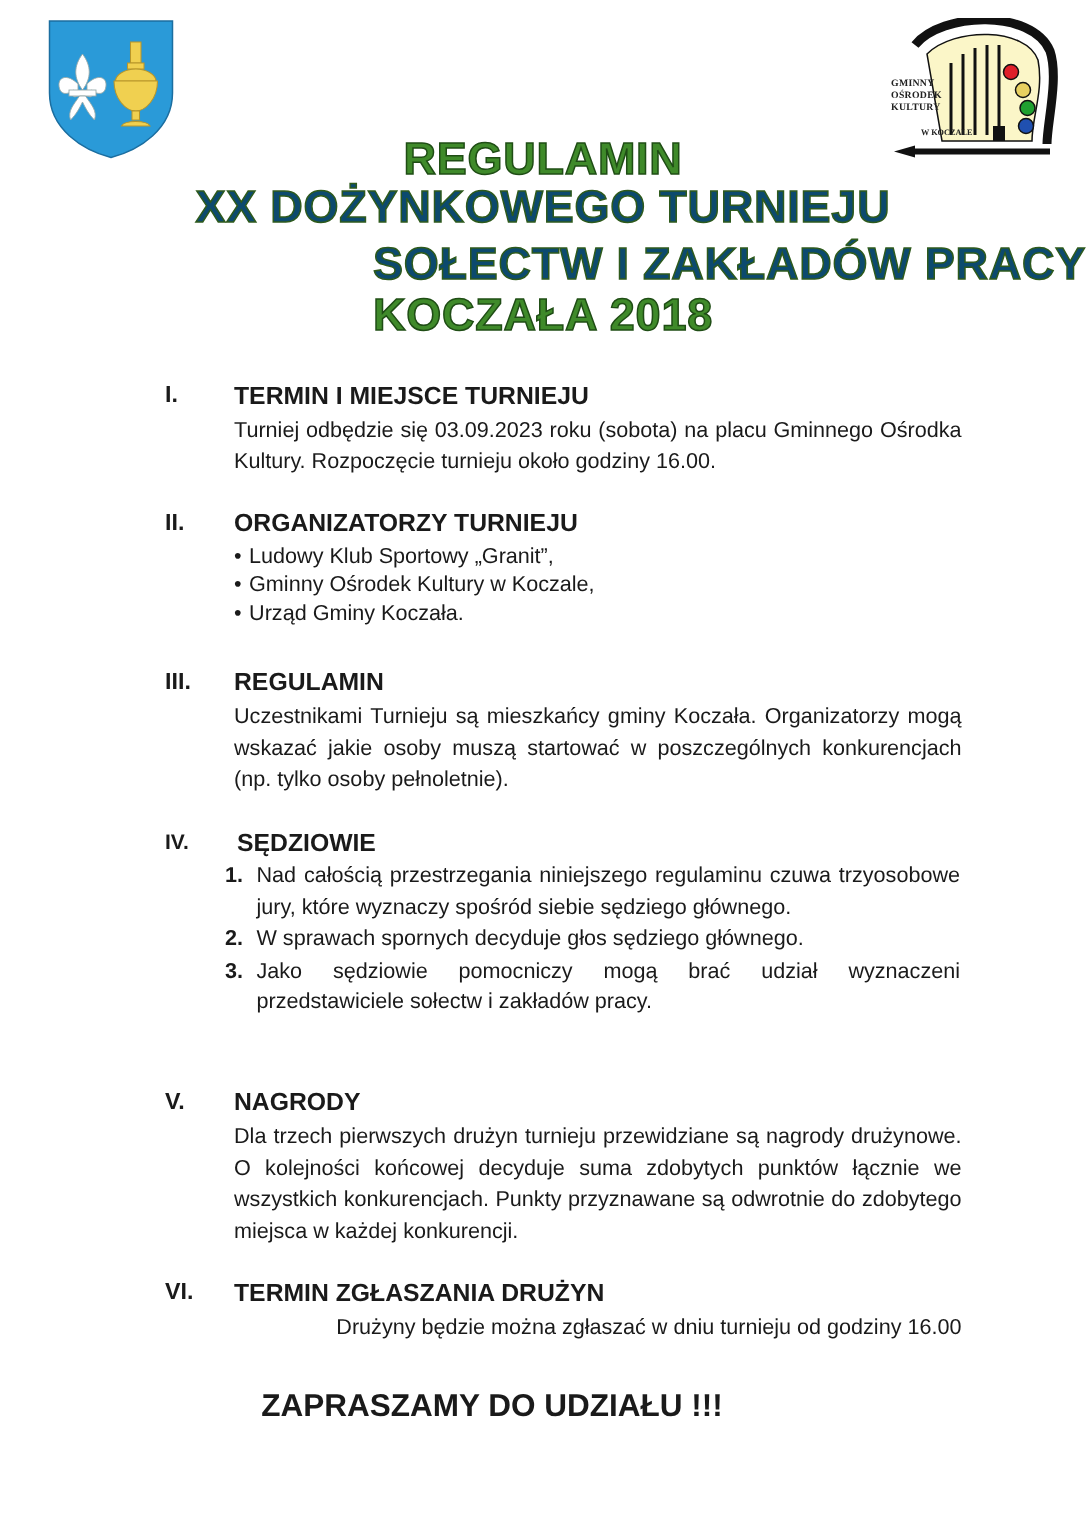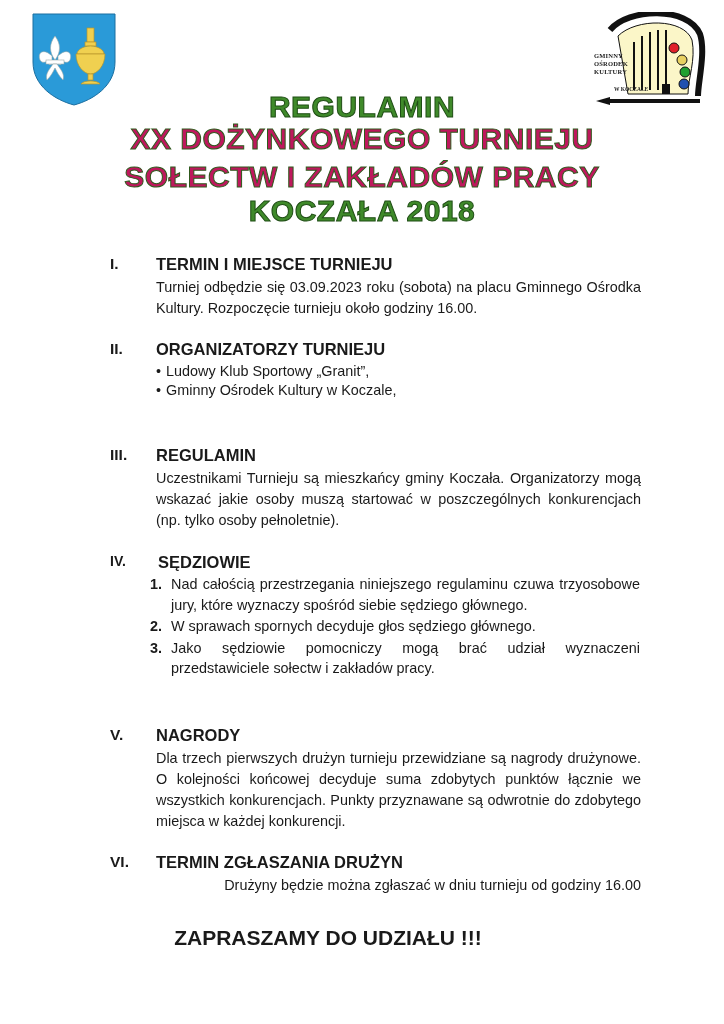--- a/index.html
+++ b/index.html
@@ -4,24 +4,24 @@
 <style>
   html, body { margin:0; padding:0; background:#ffffff; }
   body { width:724px; height:1024px; position:relative; overflow:hidden; font-family:"Liberation Sans", sans-serif; color:#1a1a1a; }
   .crest { position:absolute; left:31px; top:12px; width:86px; height:94px; }
   .gok-logo { position:absolute; left:588px; top:12px; width:120px; height:100px; }
   .gok-text { position:absolute; left:594px; top:52px; font-family:"Liberation Serif", serif; font-size:6.5px; line-height:8px; color:#222; font-weight:bold; letter-spacing:0.2px; }
   .gok-place { position:absolute; left:614px; top:86px; font-family:"Liberation Serif", serif; font-size:5.5px; font-weight:bold; color:#222; }
 
   .title { position:absolute; left:0; width:724px; text-align:center; font-family:"Liberation Sans", sans-serif; font-weight:bold; letter-spacing:0.5px; }
   .t-green { color:#3f8a2a; -webkit-text-stroke:1px #1f4d15; }
-  .t-light { color:#be185d; -webkit-text-stroke:1px #2e5a1c; }
+  .t-light { color:#0c4a6e; -webkit-text-stroke:1px #2e5a1c; }
   .t1 { top:90px; font-size:30px; }
   .t2 { top:122px; font-size:30px; }
-  .t3 { top:160px; font-size:30px; }
+  .t3 { top:160px; font-size:30px;text-align:right; }
   .t4 { top:194px; font-size:30px; }
 
   .sec { position:absolute; left:110px; width:530px; }
   .num { position:absolute; left:0; top:0; font-weight:bold; font-size:15.5px; }
   .head { position:absolute; left:46px; top:0; font-weight:bold; font-size:16.5px; }
   .body { position:absolute; left:46px; width:485px; font-size:14.4px; line-height:21px; text-align:justify; }
   .body p { margin:0; }
   .bul { margin:0; padding:0; list-style:none; }
   .bul li { font-size:14.4px; line-height:19px; }
   .bul li::before { content:"\2022"; margin-right:5px; }
@@ -92,20 +92,21 @@
   </div>
 </div>
 
 <div class="sec" style="top:340px;">
   <div class="num">II.</div>
   <div class="head">ORGANIZATORZY TURNIEJU</div>
   <div class="body" style="top:22px;">
     <ul class="bul">
       <li>Ludowy Klub Sportowy „Granit”,</li>
       <li>Gminny Ośrodek Kultury w Koczale,</li>
+      <li>Urząd Gminy Koczała.</li>
     </ul>
   </div>
 </div>
 
 <div class="sec" style="top:446px;">
   <div class="num">III.</div>
   <div class="head">REGULAMIN</div>
   <div class="body" style="top:22px;">
     <p>Uczestnikami Turnieju są  mieszkańcy gminy Koczała. Organizatorzy mogą wskazać jakie osoby muszą startować w poszczególnych konkurencjach (np. tylko osoby pełnoletnie).</p>
   </div>

